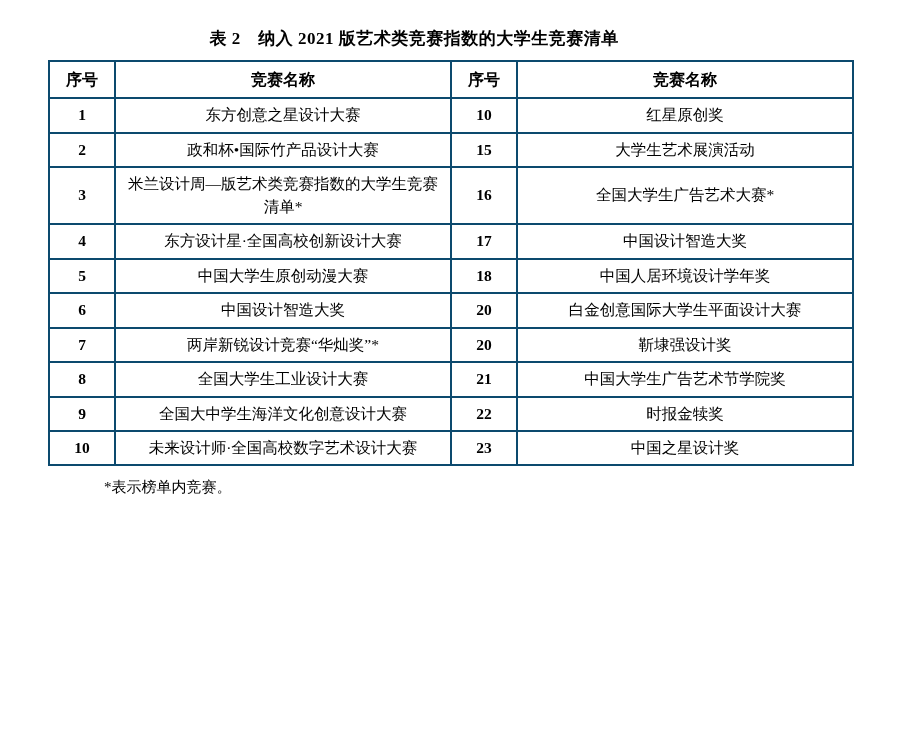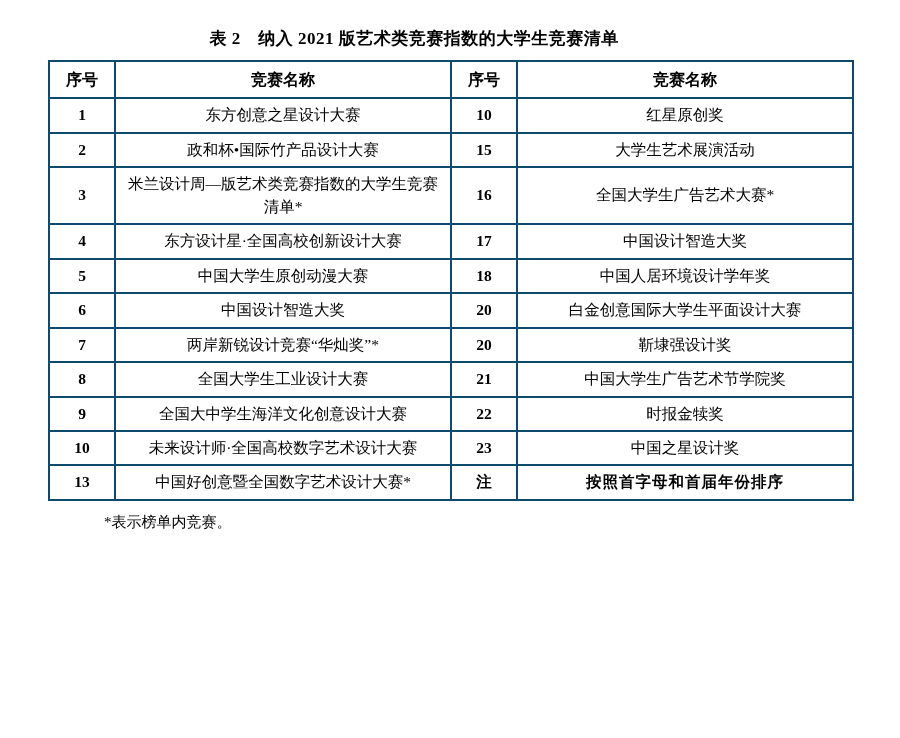--- a/index.html
+++ b/index.html
@@ -151,24 +151,18 @@
           <td class="name">全国大中学生海洋文化创意设计大赛</td>
           <td class="idx">22</td>
           <td class="name">时报金犊奖</td>
         </tr>
         <tr>
           <td class="idx">10</td>
           <td class="name">未来设计师·全国高校数字艺术设计大赛</td>
           <td class="idx">23</td>
           <td class="name">中国之星设计奖</td>
         </tr>
-        <tr>
-          <td class="idx">13</td>
-          <td class="name">中国好创意暨全国数字艺术设计大赛*</td>
-          <td class="idx">注</td>
-          <td class="name strong-note">按照首字母和首届年份排序</td>
-        </tr>
       </tbody>
   </table>
 
   <div class="footnote">*表示榜单内竞赛。</div>
 
 </div>
 
 </body></html>

